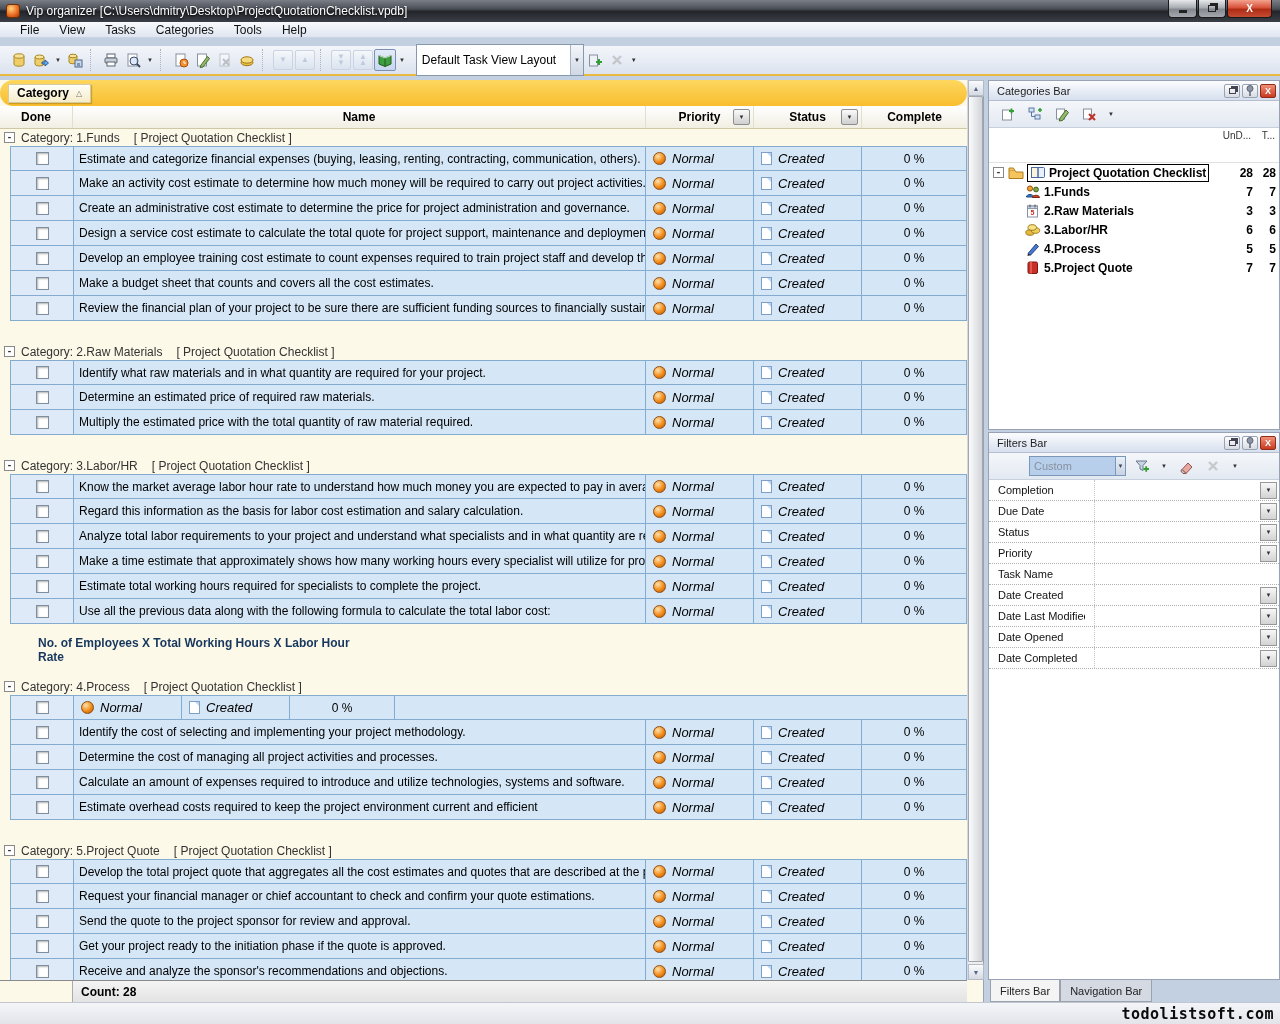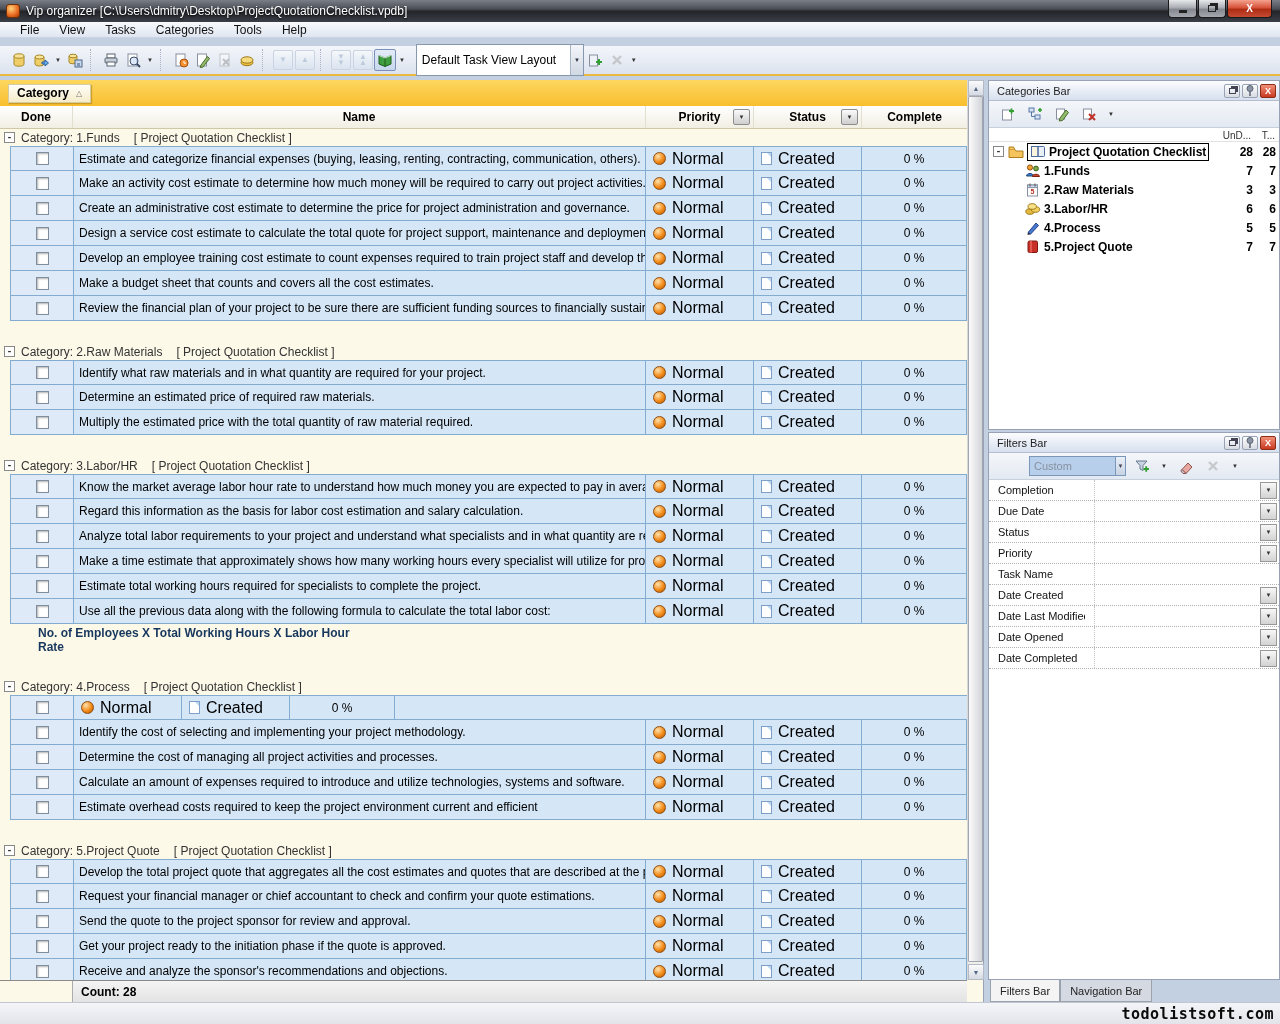--- a/index.html
+++ b/index.html
@@ -25,66 +25,66 @@
 .tbtn.disabled{opacity:.45;filter:grayscale(.9);}
 .tsep{width:7px;height:22px;border-left:1px dotted #A9B3C3;margin:0 3px 0 4px;}
 .dd-mini{font-size:6px;color:#333;padding:0 3px;align-self:center;}
 .arrbtn{width:20px;height:20px;border:1px solid #C9D3E1;border-radius:2px;background:linear-gradient(#F5F8FB,#DAE3EF);display:flex;flex-direction:column;align-items:center;justify-content:center;color:#BECBDC;font-size:8px;line-height:6px;margin:0 1px;}
 .lcombo{width:168px;height:32px;background:#fff;border:1px solid #8898AC;display:flex;align-items:center;margin-left:8px;flex:0 0 auto;}
 .lcombo .txt{flex:1;padding-left:5px;font-size:12px;color:#000;white-space:nowrap;overflow:hidden;}
 .lcombo .arr{width:13px;height:100%;border-left:1px solid #A8B4C4;background:linear-gradient(#F4F6FA,#D0D8E4);font-size:6px;display:flex;align-items:center;justify-content:center;color:#334;}
 
 
 #tasklist{position:absolute;left:0;top:80px;width:984px;bottom:22px;background:#FDF9E8;display:flex;flex-direction:column;border-right:1px solid #98A2B4;}
-#band{height:26px;background:linear-gradient(#FDD75F,#F8BE2E);display:flex;align-items:center;padding-left:8px;margin-right:16px;flex:0 0 auto;}
+#band{height:26px;background:linear-gradient(#FDD75F,#F8BE2E);display:flex;align-items:center;padding-left:8px;margin-right:16px;flex:0 0 auto;border-radius:13px;}
 .cat-btn{height:19px;background:linear-gradient(#FFFEF8,#F6ECC9);border:1px solid #D6CBA0;box-shadow:1px 1px 1px rgba(120,90,0,.35);font-weight:bold;font-size:12px;display:flex;align-items:center;gap:7px;padding:0 8px;color:#000;}
 .sort-tri{font-size:8px;color:#777;font-weight:normal;}
 #colhdr{height:23px;background:linear-gradient(#FFFFFF,#F1EEE2);margin-right:16px;display:flex;border-bottom:1px solid #CFC7A6;flex:0 0 auto;}
 .ch{font-weight:bold;font-size:12px;color:#000;display:flex;align-items:center;justify-content:center;border-right:1px solid #E3DFCE;position:relative;}
 .ch.done{width:73px;}.ch.name{flex:1;}.ch.pr{width:108px;}.ch.st{width:108px;}.ch.comp{width:105px;border-right:none;}
 .hdr-dd{position:absolute;right:3px;width:17px;height:16px;border:1px solid #8E8E8E;border-radius:2px;background:linear-gradient(#FAFAFA,#CFCFCF);display:flex;align-items:center;justify-content:center;font-size:6px;color:#333;font-weight:normal;}
 #listbody{flex:1 1 auto;overflow:hidden;margin-right:16px;}
 .group-row{height:17px;display:flex;align-items:center;font-size:12px;color:#333;padding-left:4px;background:#FDF9E8;}
 .expand-box{width:11px;height:11px;border:1px solid #888;background:#fff;font:bold 9px/9px "DejaVu Sans Mono",monospace;text-align:center;margin-right:6px;color:#333;flex:0 0 auto;}
 .group-suffix{margin-left:14px;}
 .task-row{height:25px;display:flex;margin-left:10px;border-bottom:1px solid #84ACD0;background:#D5E6F6;}
 .task-row.first{border-top:1px solid #84ACD0;}
 .cell{border-left:1px solid #84ACD0;display:flex;align-items:center;min-width:0;}
 .cdone{width:63px;justify-content:center;background:#DEEAF7;}
 .cname{flex:1;padding-left:5px;font-size:12px;color:#000;white-space:nowrap;overflow:hidden;}
 .cpr{width:108px;padding-left:7px;gap:6px;}
 .cst{width:108px;padding-left:7px;gap:6px;}
 .ccomp{width:106px;justify-content:center;border-right:1px solid #84ACD0;font-size:12px;}
 .checkbox{width:13px;height:13px;background:#fff;border:1px solid #7E8E9E;box-shadow:inset 1px 1px 2px rgba(0,0,0,.3);}
 .pri-ball{width:13px;height:13px;border-radius:50%;background:radial-gradient(circle at 35% 30%,#FFE2AC,#F28A18 55%,#B25400);border:1px solid #8F4E10;flex:0 0 auto;}
-.pri-label,.st-label{font-size:16px;color:#000;}
+.pri-label,.st-label{font-size:13px;color:#000;font-style:italic;}
 .status-page{width:11px;height:13px;background:#fff;border:1px solid #7EA0C8;position:relative;flex:0 0 auto;}
 .status-page::after{content:'';position:absolute;right:0;top:0;width:0;height:0;border-top:4px solid #BCD6F0;border-left:4px solid transparent;}
-.note-row{height:32px;background:#FDF9E8;padding:2px 0 0 38px;}
+.note-row{height:32px;background:#FDF9E8;padding:12px 0 0 38px;}
 .note-text{width:314px;font-weight:bold;font-size:12px;line-height:14px;color:#17375E;}
 .sep-row{height:22px;background:#FDF9E8;}
 #countrow{height:22px;display:flex;border-top:1px solid #8A8A8A;margin-right:16px;flex:0 0 auto;}
 .count-left{width:73px;background:#FDF9E8;border-right:1px solid #ABABAB;}
 .count-main{flex:1;display:flex;align-items:center;padding-left:8px;font-weight:bold;font-size:12px;background:linear-gradient(#F4F4F4,#E3E3E3);color:#000;}
 #vscroll{position:absolute;right:0;top:0;bottom:22px;width:16px;background:#F1EFEC;border-left:1px solid #D8D8D8;}
 .sarrow{position:absolute;left:0;width:16px;height:16px;background:linear-gradient(#FAFBFC,#D6DAE2);border:1px solid #B5BBC6;color:#56688A;font-size:7px;display:flex;align-items:center;justify-content:center;}
 .sarrow.up{top:0;}.sarrow.down{bottom:0;}
 .sthumb{position:absolute;left:0;right:0;top:16px;bottom:18px;background:linear-gradient(90deg,#FBFBFC,#D2D4D8);border:1px solid #A2A6AE;border-radius:1px;}
 
 
 .panel{position:absolute;left:988px;right:0;background:#fff;border:1px solid #98A2B4;display:flex;flex-direction:column;}
 #catpanel{top:80px;height:350px;}
 #filterpanel{top:432px;bottom:44px;}
 .panel-hdr{height:20px;background:linear-gradient(#FBFCFE,#D7E0EF);border-bottom:1px solid #B4BECE;display:flex;align-items:center;padding:0 3px 0 8px;font-size:11px;color:#222;flex:0 0 auto;}
 .ph-title{flex:1;}
 .ph-btn{width:16px;height:14px;margin-left:2px;border:1px solid #98A2B2;background:linear-gradient(#FDFDFD,#D8DCE2);display:flex;align-items:center;justify-content:center;border-radius:2px;color:#444;}
 .ph-btn.close{background:linear-gradient(#F09078,#C93A20);border-color:#8E2C18;color:#fff;font-weight:bold;font-size:9px;}
 .ph-restore{width:7px;height:6px;border:1px solid #445;box-shadow:2px -2px 0 -0px #445;}
 .panel-toolbar{height:27px;display:flex;align-items:center;gap:5px;padding-left:8px;background:linear-gradient(#F4F6FA,#E3E9F2);border-bottom:1px solid #C8D0DC;flex:0 0 auto;}
-#catcols{height:14px;position:relative;border-bottom:1px solid #E2E2E2;font-size:10px;color:#333;flex:0 0 auto;}
+#catcols{height:35px;position:relative;border-bottom:1px solid #E2E2E2;font-size:10px;color:#333;flex:0 0 auto;}
 .cc-und{position:absolute;right:28px;top:2px;}
 .cc-tot{position:absolute;right:4px;top:2px;}
 #cattree{flex:1;font-size:12px;overflow:hidden;}
 .tree-row{height:19px;display:flex;align-items:center;position:relative;padding:0 56px 0 4px;}
 .tree-row.child{padding-left:34px;}
 .tree-exp{margin-right:4px;}
 .tree-icon{width:16px;height:16px;margin-right:3px;flex:0 0 auto;}
 .tree-icon svg{display:block;}
 .tree-label-wrap{display:flex;align-items:center;min-width:0;padding:0 2px;}
 .tree-label-wrap.selected{border:1px solid #000;background:#fff;}

